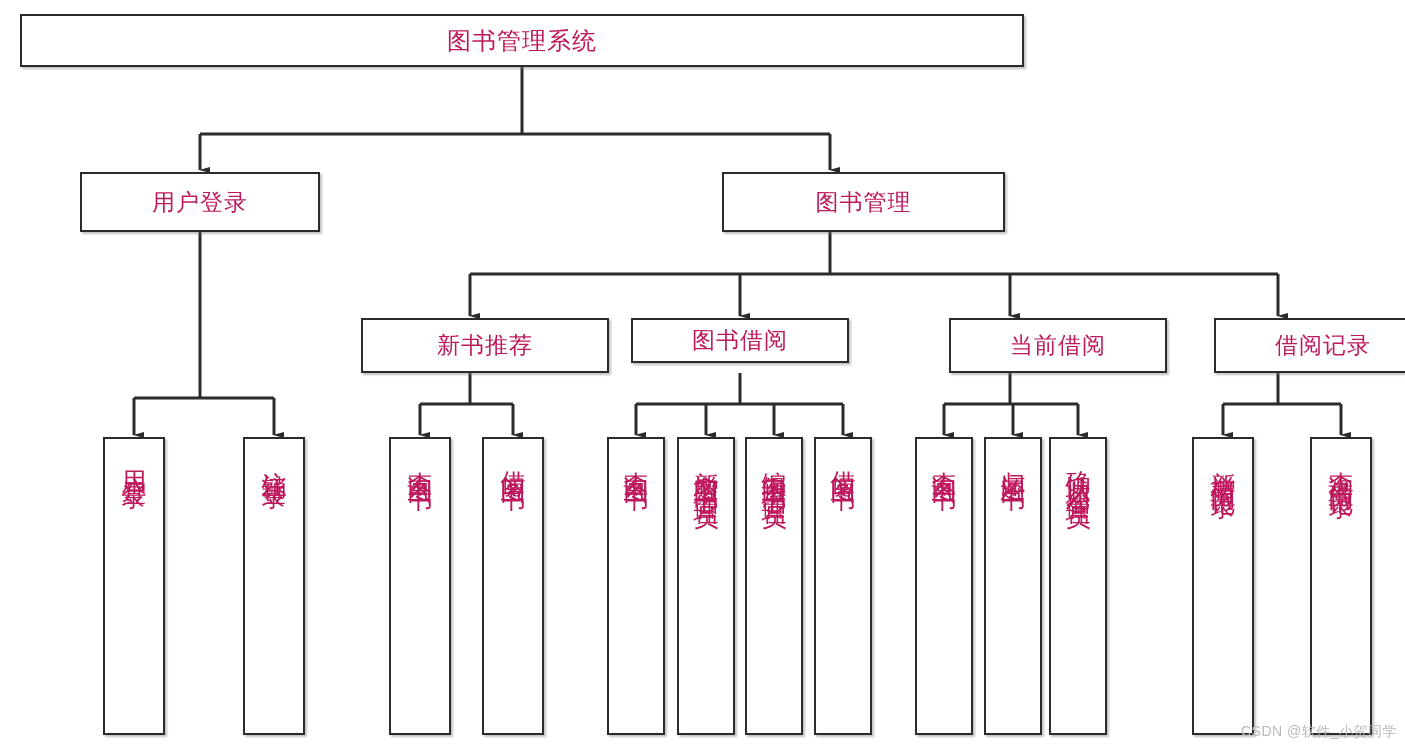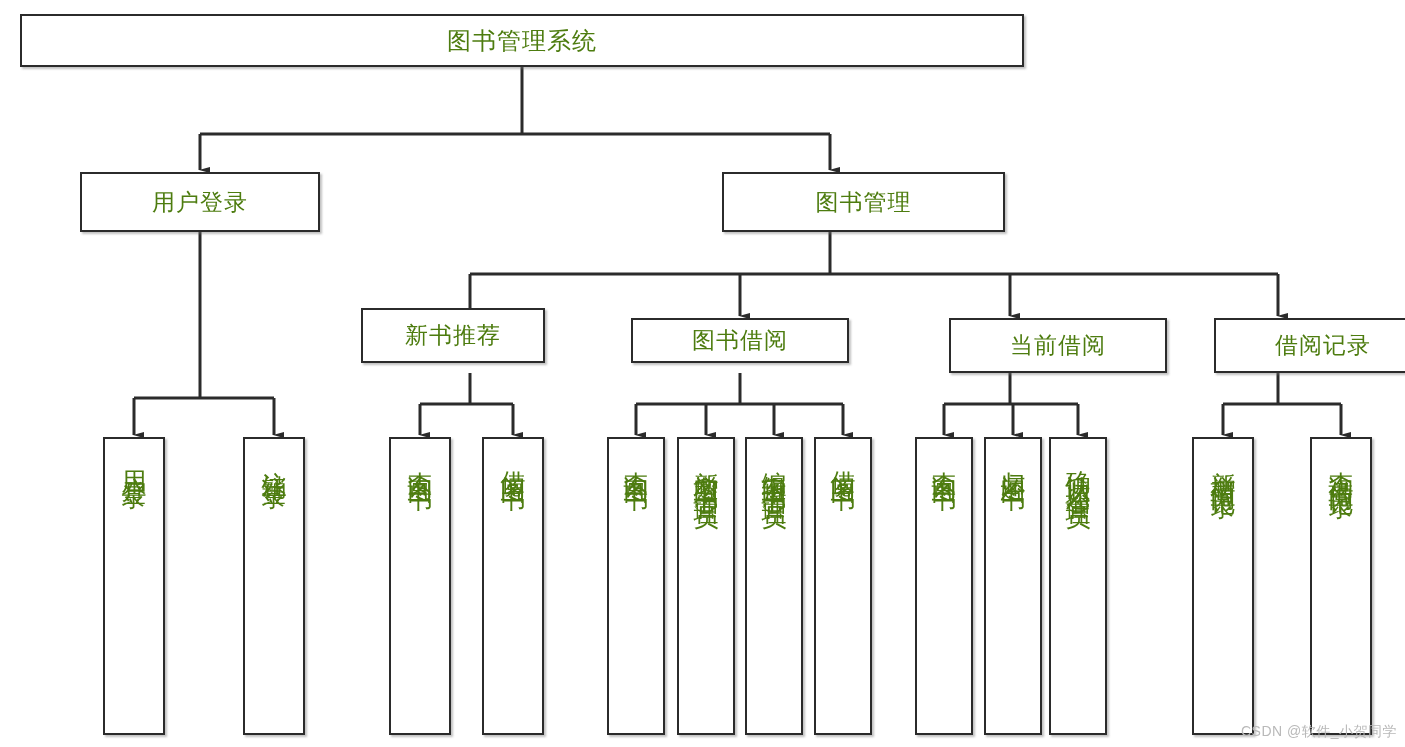--- a/index.html
+++ b/index.html
@@ -15,21 +15,21 @@
     position:absolute;
     box-sizing:border-box;
     background:#ffffff;
     border:2px solid #2b2b2b;
     display:flex;
     align-items:center;
     justify-content:center;
     box-shadow:2px 2px 2px rgba(120,120,120,0.45);
   }
   .node-label{
-    color:#4d7c0f;
+    color:#be185d;
     text-align:center;
     line-height:1.15;
     white-space:nowrap;
   }
   
   .node-box.horiz .node-label{
     font-size:23px;
     letter-spacing:1px;
   }
   .node-box.root .node-label{font-size:24px;}
@@ -108,21 +108,21 @@
   <div id="node-layer">
       <div class="node-box horiz root" style="left: 20px; top: 14px; width: 1004px; height: 53px;">
         <span class="node-label">图书管理系统</span>
       </div>
       <div class="node-box horiz" style="left: 80px; top: 172px; width: 240px; height: 60px;">
         <span class="node-label">用户登录</span>
       </div>
       <div class="node-box horiz" style="left: 710px; top: 172px; width: 283px; height: 60px; margin-left: 12px;">
         <span class="node-label">图书管理</span>
       </div>
-      <div class="node-box horiz" style="left: 361px; top: 308px; width: 184px; height: 55px;">
+      <div class="node-box horiz" style="left: 361px; top: 318px; width: 248px; height: 55px;">
         <span class="node-label">新书推荐</span>
       </div>
       <div class="node-box horiz" style="left: 631px; top: 318px; width: 218px; height: 45px;">
         <span class="node-label">图书借阅</span>
       </div>
       <div class="node-box horiz" style="left: 901px; top: 318px; width: 218px; height: 55px; margin-left: 48px;">
         <span class="node-label">当前借阅</span>
       </div>
       <div class="node-box horiz" style="left: 1214px; top: 318px; width: 218px; height: 55px;">
         <span class="node-label">借阅记录</span>

